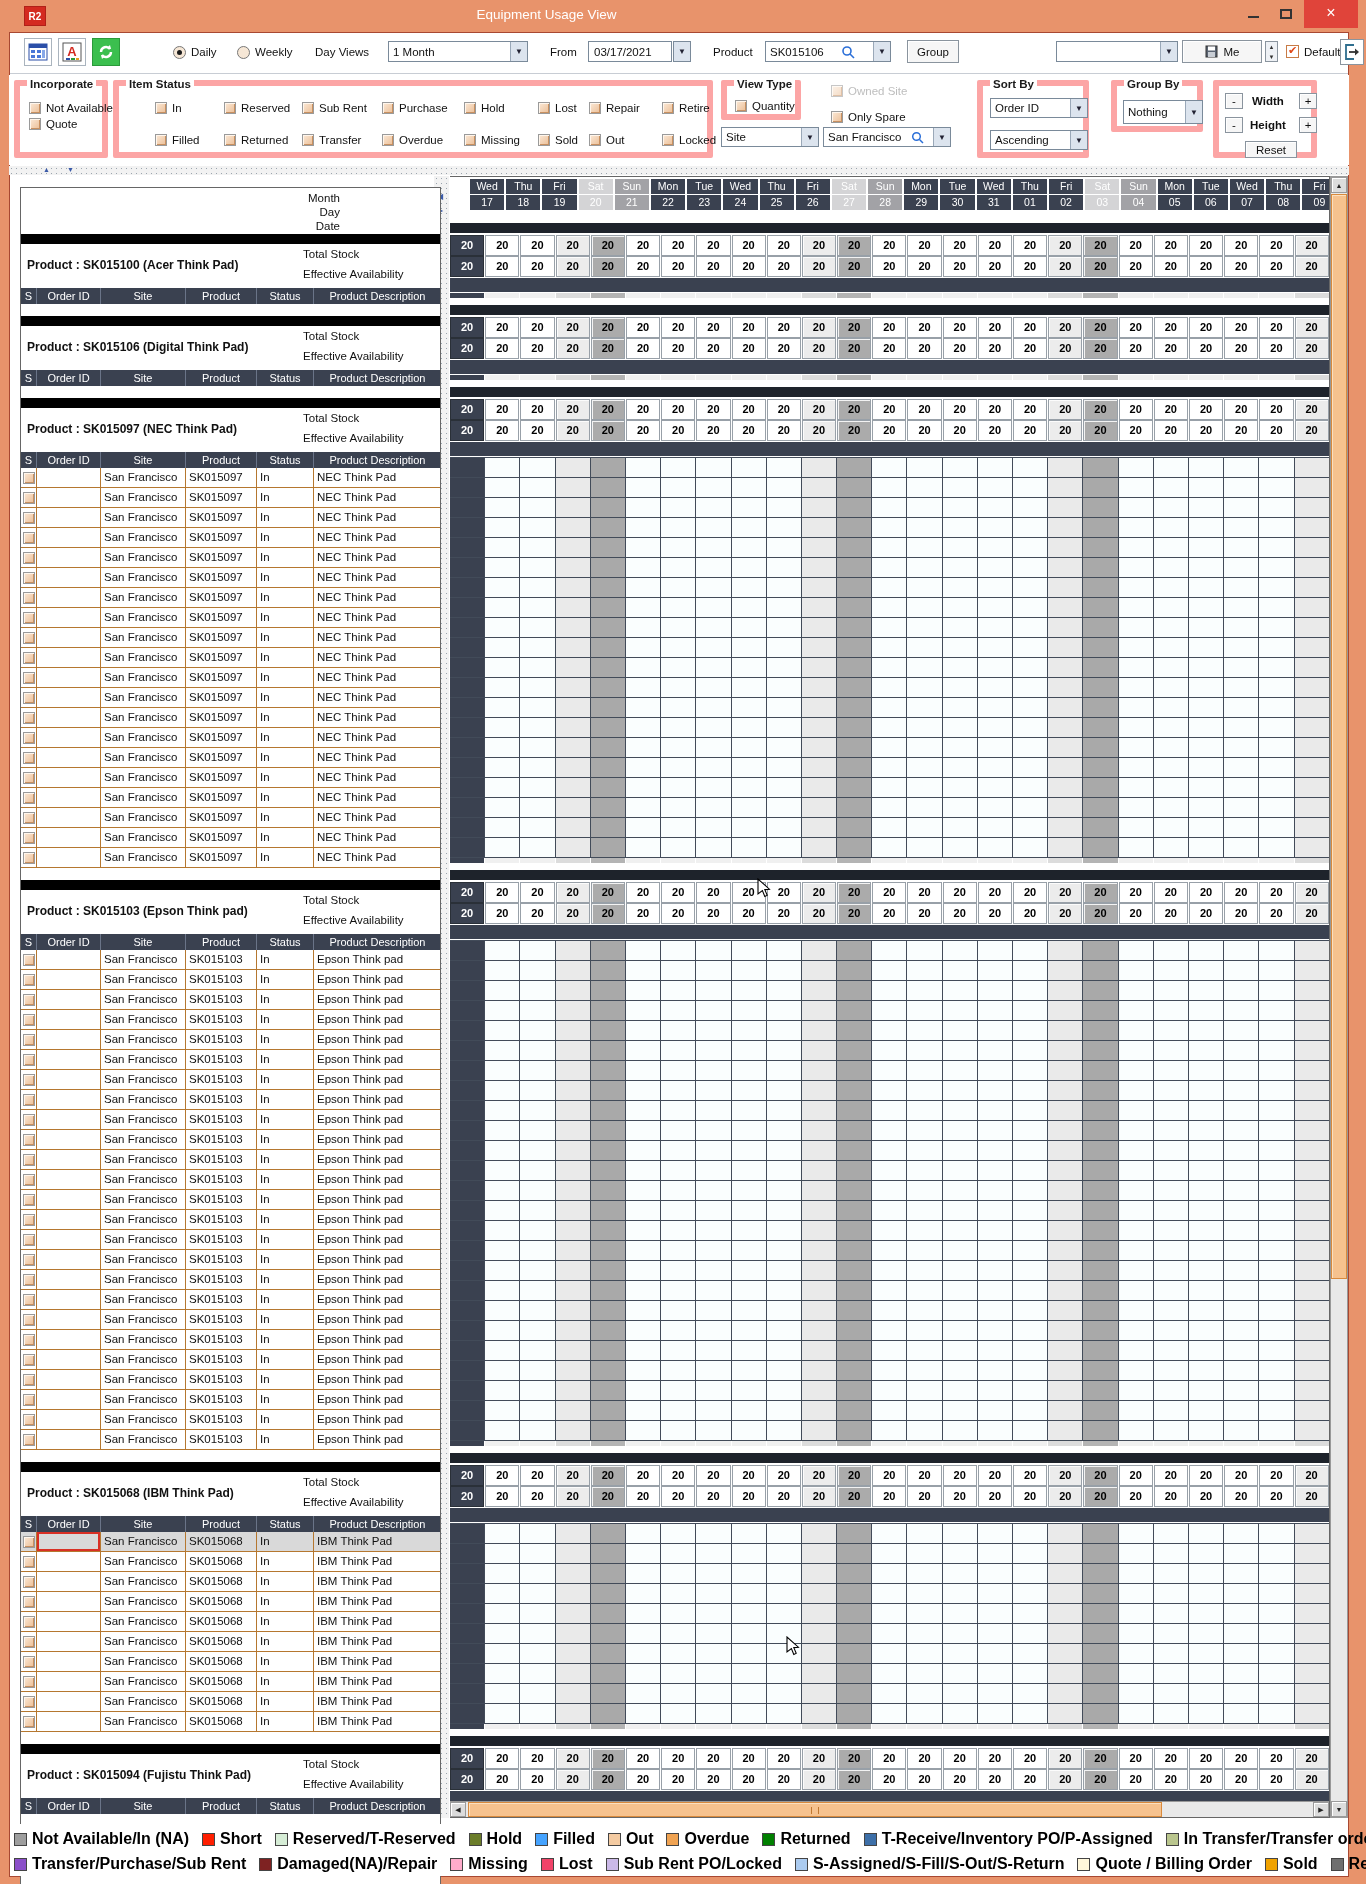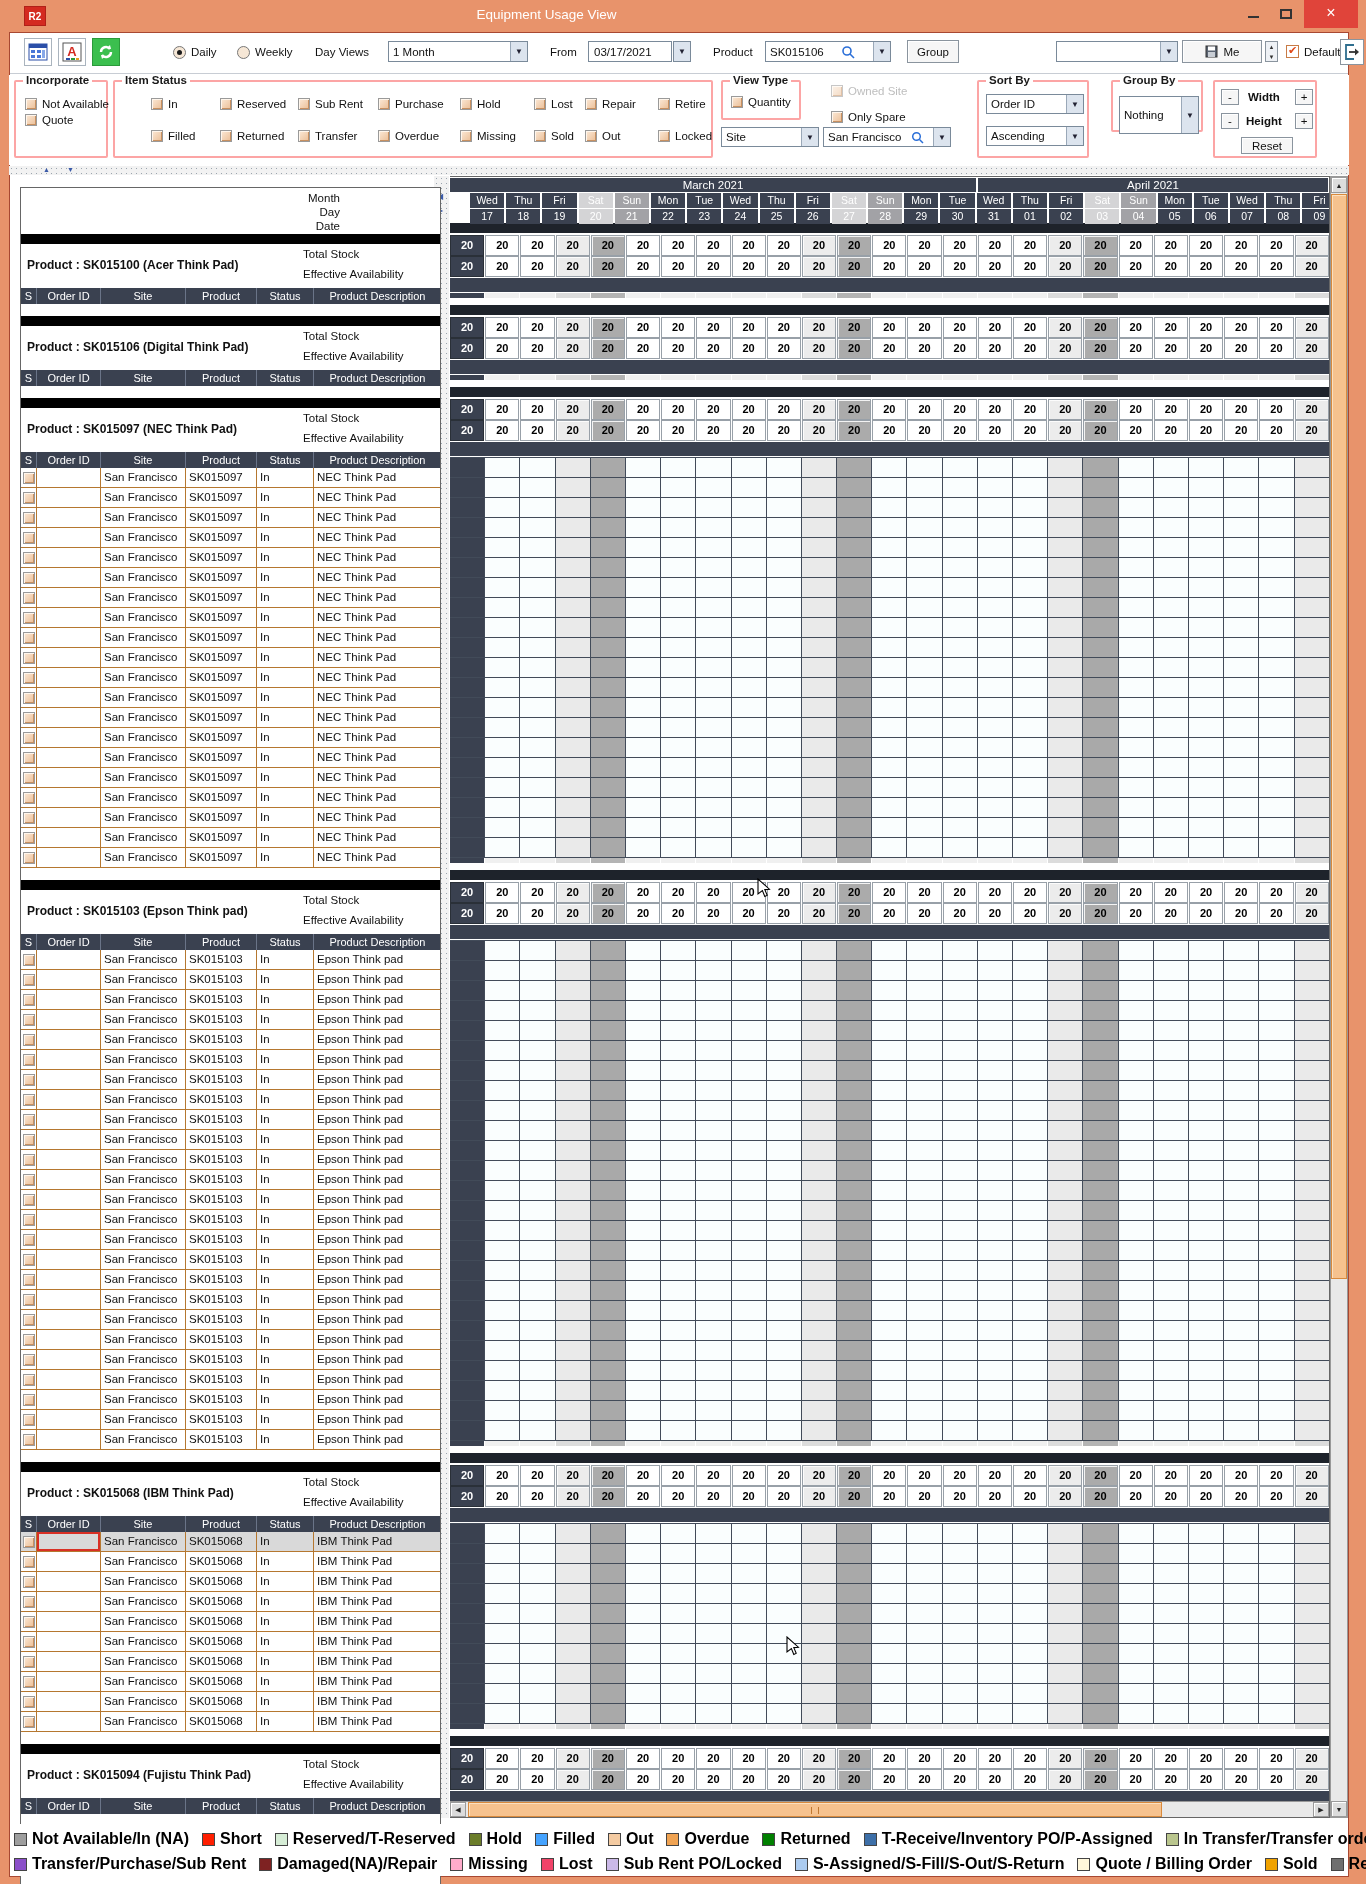--- a/index.html
+++ b/index.html
@@ -40,21 +40,21 @@
           font-size:11.5px; color:#111; display:flex; align-items:center; justify-content:center;
           box-shadow: inset 1px 1px 0 #fff; }
   .spinner { position:absolute; top:8px; width:13px; height:21px; border:1px solid #8A949E; background:#EEF1F5;
              display:flex; flex-direction:column; }
   .spinner span { flex:1; font-size:6px; text-align:center; line-height:10px; color:#333; }
   .cbx-sq { position:absolute; width:13px; height:13px; border:1px solid #C87B46; background:#fff; }
   .cbx-sq.checked::after { content:"\2714"; position:absolute; left:1px; top:-2px; font-size:11px; color:#E04818; }
 
   
   .filters { position:absolute; left:9px; top:75px; width:1340px; height:90px; background:#fff; }
-  .gbox { position:absolute; border:2px solid #fca5a5; border-radius:2px;padding-left:18px; }
+  .gbox { position:absolute; border:6px solid #fca5a5; border-radius:2px;padding-left:18px; }
   .gbox .gl { position:absolute; top:-8px; left:7px; background:#fff; padding:0 3px; font-size:11.5px;
               font-weight:bold; color:#1a1a1a; white-space:nowrap; }
   .fchk { position:absolute; display:flex; align-items:center; white-space:nowrap; }
   .fchk .box { width:12px; height:12px; border:1px solid #9A9A9A; flex:none;
                background:linear-gradient(135deg,#FBE9D7,#EBBE96);
                box-shadow: inset 1px 1px 0 #FFF6EC, inset -1px -1px 0 #C89060; }
   .fchk .t { margin-left:5px; font-size:11.5px; color:#111; }
   .fchk.disabled { opacity:.55; } .fchk.disabled .t { color:#888; }
 
   
@@ -358,21 +358,21 @@
       <span>Order ID</span>
       <span class="arrow">▼</span>
     </div>
     <div class="combo" style="left:7px;top:44px;width:98px;height:20px">
       <span>Ascending</span>
       <span class="arrow">▼</span>
     </div>
   </div>
   <div class="gbox" style="left:1102px;top:5px;width:92px;height:52px">
     <div class="gl">Group By</div>
-    <div class="combo" style="left:6px;top:14px;width:80px;height:38px">
+    <div class="combo" style="left:6px;top:14px;width:80px;height:24px">
       <span>Nothing</span>
       <span class="arrow">▼</span>
     </div>
   </div>
   <div class="gbox" style="left:1204px;top:5px;width:104px;height:78px">
     <div class="sbtn" style="left:6px;top:7px;width:18px;height:16px">-</div>
     <div class="lbl" style="left:33px;top:9px;font-weight:bold">Width</div>
     <div class="sbtn" style="left:80px;top:7px;width:18px;height:16px">+</div>
     <div class="sbtn" style="left:6px;top:31px;width:18px;height:16px">-</div>
     <div class="lbl" style="left:31px;top:33px;font-weight:bold">Height</div>
@@ -1039,24 +1039,20 @@
     </div>
   <div class="hscroll">
     <div class="sc-btn" style="left:0">◀</div>
     <div class="sc-thumb" style="left:18px;width:240px"></div>
     <div class="sc-btn" style="right:0">▶</div>
   </div>
 </div>
 
 <div class="right-panel">
   <div style="height:46px;padding-top:1px">
-    <div class="cal-months" id="cal-months">
-        <div>March 2021</div>
-        <div>April 2021</div>
-      </div>
     <div class="cal-days" id="cal-days">
         <div class="dcell d-wd">Wed</div>
         <div class="dcell d-wd">Thu</div>
         <div class="dcell d-wd">Fri</div>
         <div class="dcell d-sat">Sat</div>
         <div class="dcell d-sun">Sun</div>
         <div class="dcell d-wd">Mon</div>
         <div class="dcell d-wd">Tue</div>
         <div class="dcell d-wd">Wed</div>
         <div class="dcell d-wd">Thu</div>

